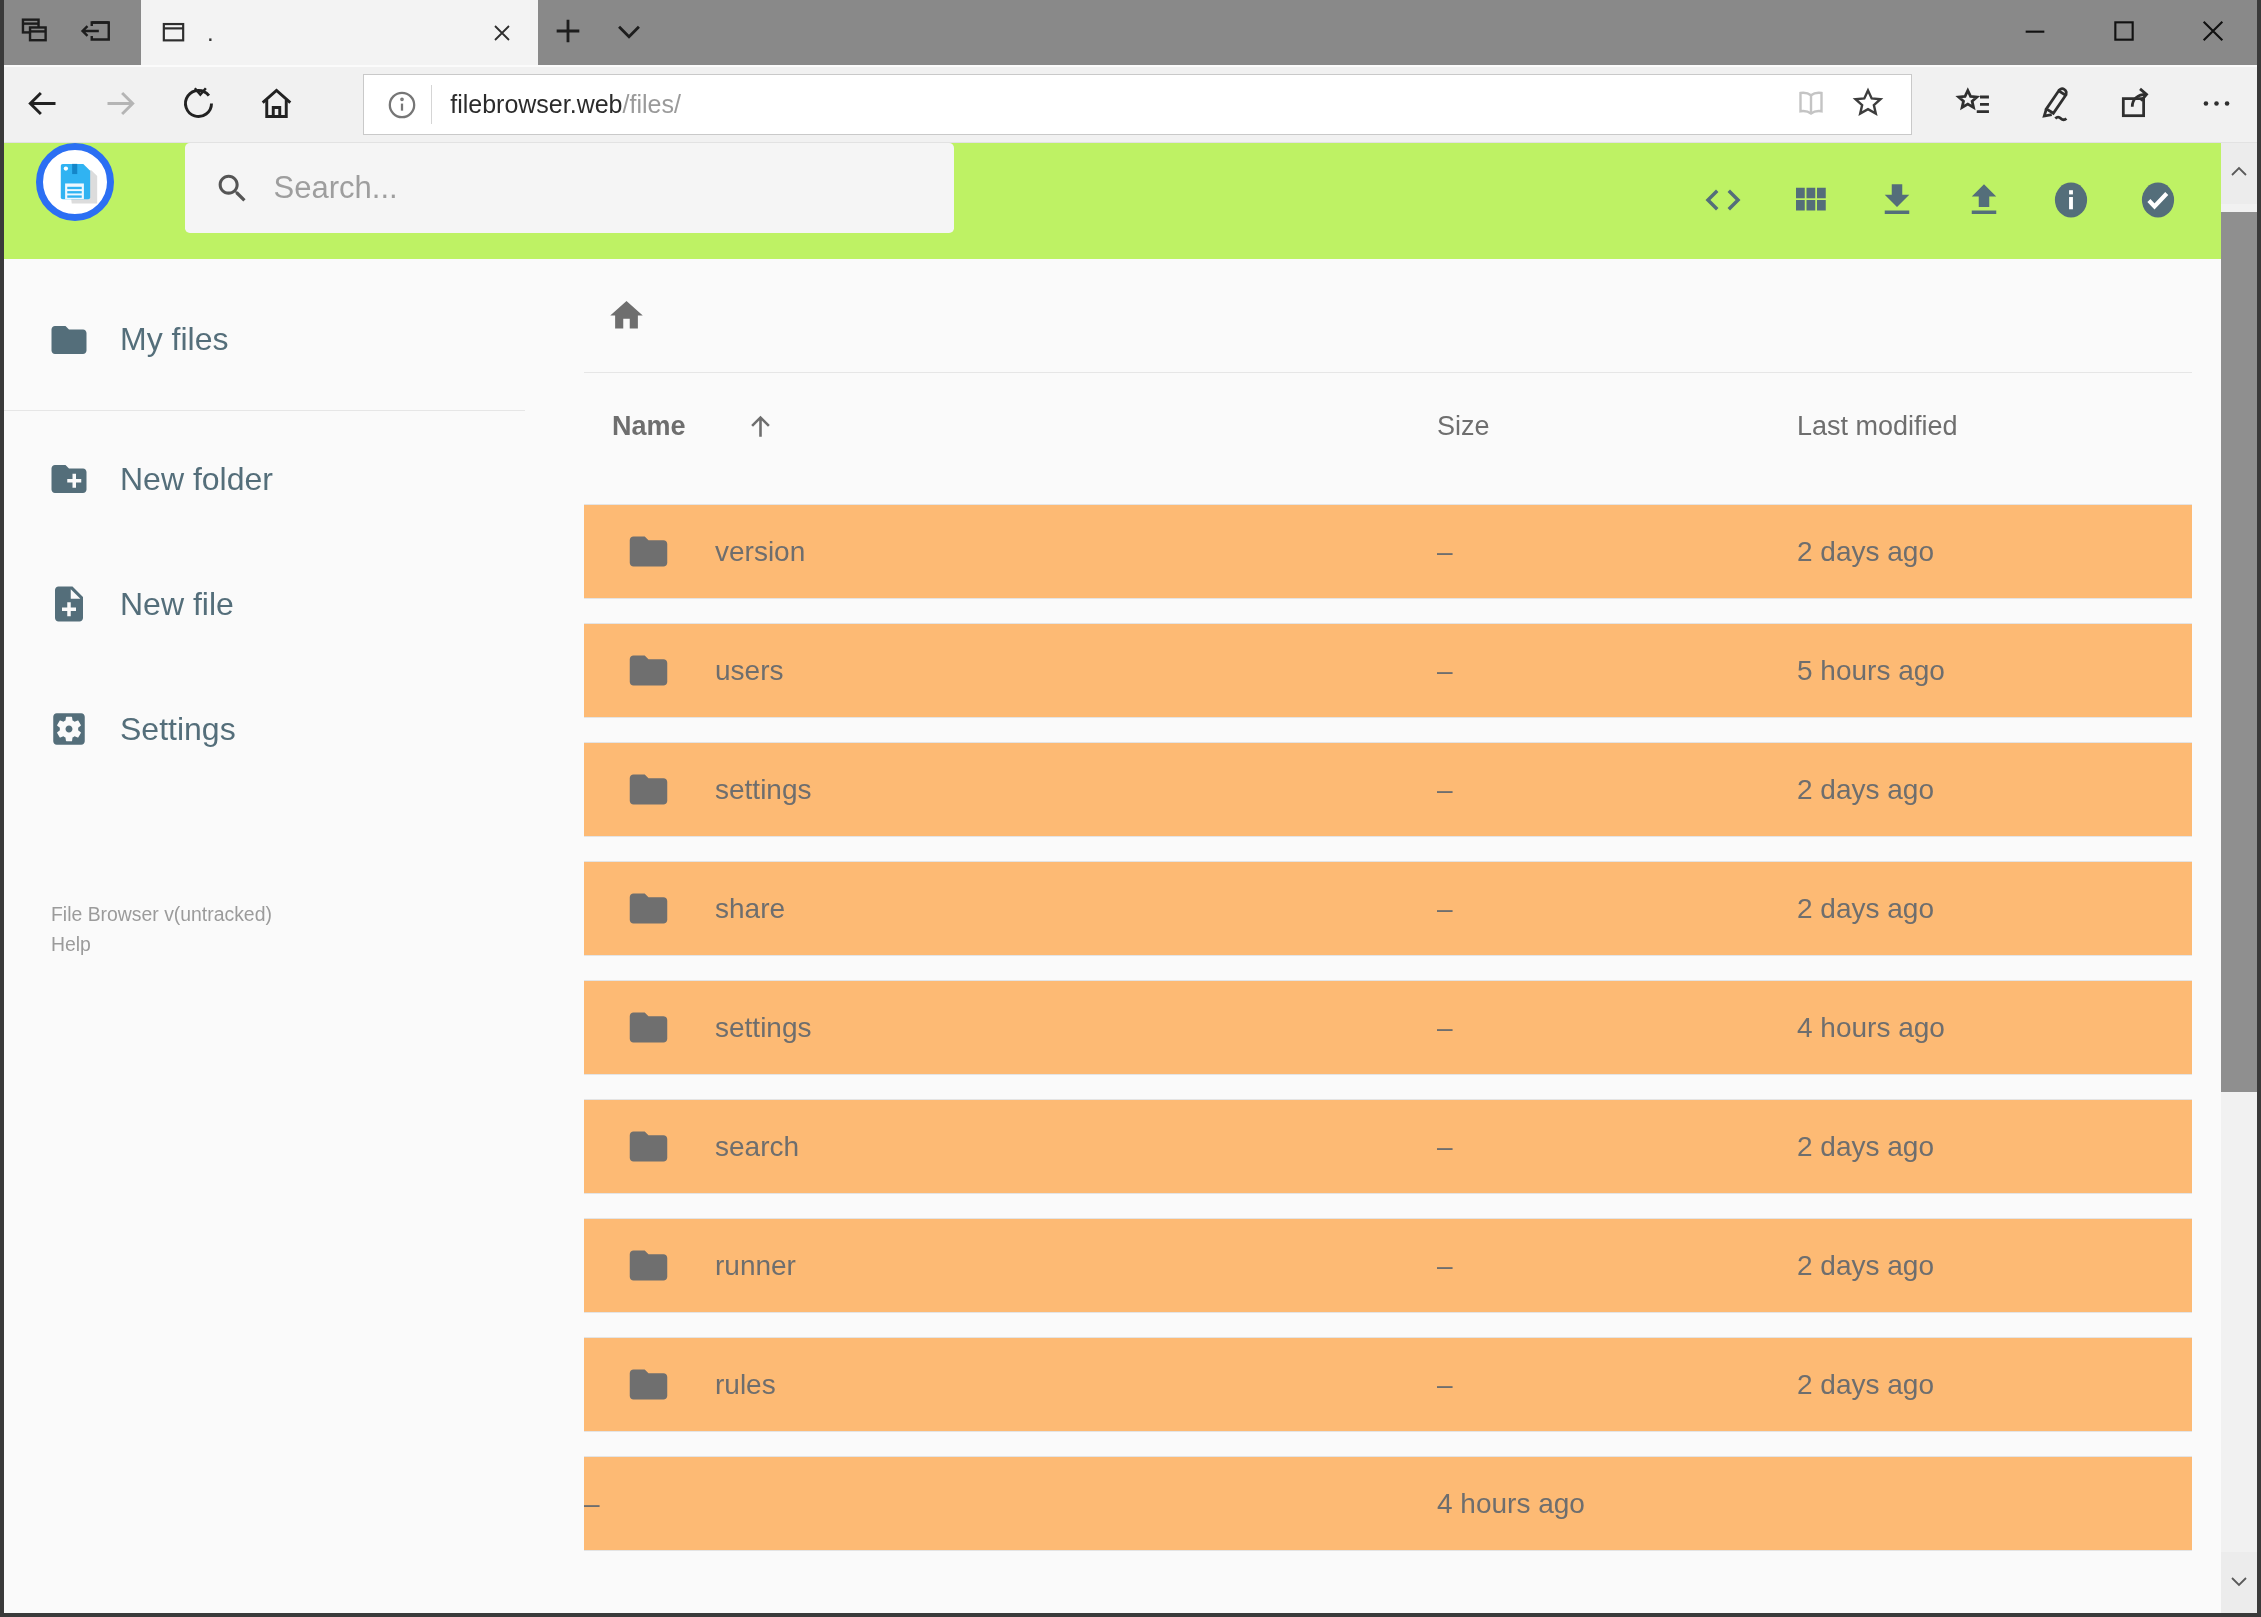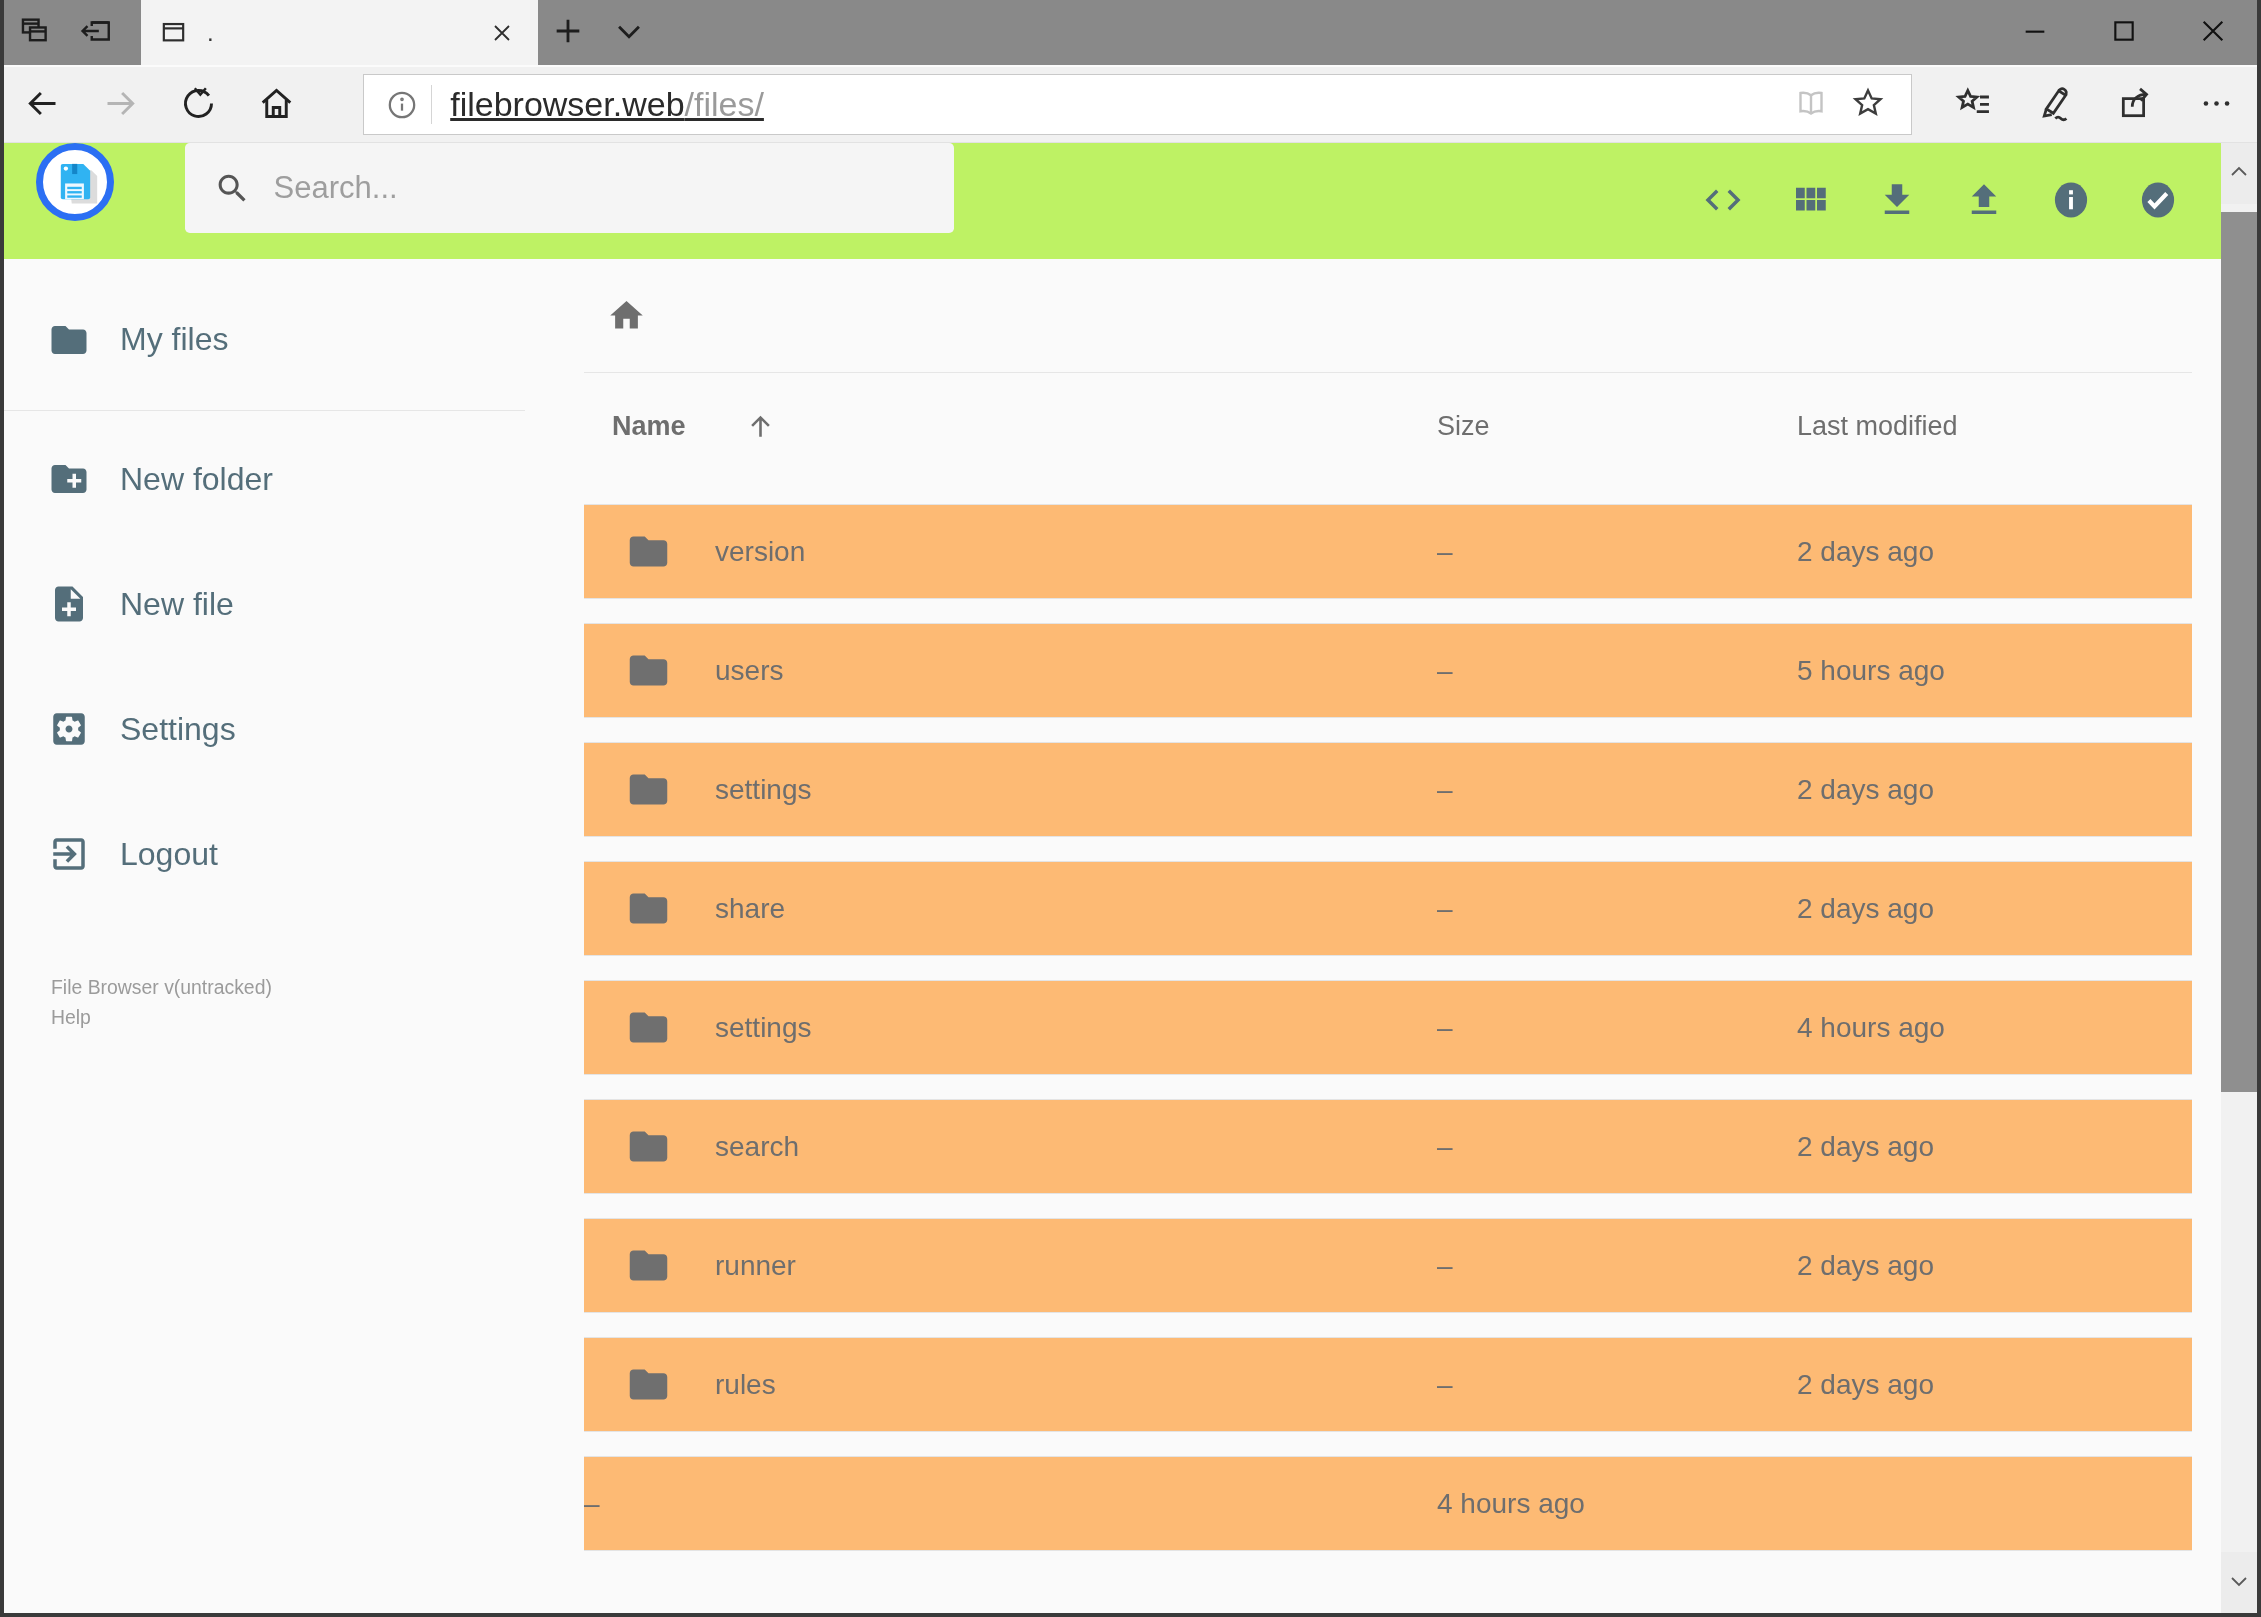--- a/index.html
+++ b/index.html
@@ -33,21 +33,21 @@
   }
   .nav-btn{ width:78px; height:100%; display:flex; align-items:center; justify-content:center; }
   .nav-btn svg{ width:39px; height:39px; }
   .addressbar{
     width:1552px; height:61px; background:#fff; border:1.6px solid #c9c9c9;
     display:flex; align-items:center; margin-left:48px; padding:0 14.5px;
   }
   .ab-info{ width:34px; height:34px; margin:0 11.3px 0 6.5px; }
   .ab-info svg{ width:34px; height:34px; }
   .ab-sep{ width:1.6px; height:39px; background:#d5d5d5; margin-right:18px; }
-  .url{ font-size:34px; color:#2b2b2b; flex:1; white-space:nowrap;text-decoration:underline; }
+  .url{ font-size:25px; color:#2b2b2b; flex:1; white-space:nowrap; }
   .url .path{ color:#9a9a9a; }
   .ab-icon{ width:57px; height:57px; display:flex; align-items:center; justify-content:center; }
   .ab-icon svg{ width:36px; height:36px; }
   .nav-right{ display:flex; align-items:center; margin-left:21px; }
   .nav-right .nav-btn{ width:81px; }
 
   
   .window-body{ flex:1; display:flex; min-height:0; }
   .app-col{ flex:1; display:flex; flex-direction:column; min-width:0; }
 
@@ -414,28 +414,20 @@
           <div class="side-gap"></div>
           <div class="side-item">
             <span class="s-icon">
               <svg viewBox="0 0 24 24" fill="#546e7a">
                   <path d="M19 3H5c-1.1 0-2 .9-2 2v14c0 1.1.9 2 2 2h14c1.1 0 2-.9 2-2V5c0-1.1-.9-2-2-2zm-1.75 9c0 .23-.02.46-.05.68l1.48 1.16c.13.11.17.3.08.45l-1.4 2.42c-.09.15-.27.21-.43.15l-1.74-.7c-.36.28-.76.51-1.18.69l-.26 1.85c-.03.17-.18.3-.35.3h-2.8c-.17 0-.32-.13-.35-.29l-.26-1.85c-.43-.18-.82-.41-1.18-.69l-1.74.7c-.16.06-.34 0-.43-.15l-1.4-2.42c-.09-.15-.05-.34.08-.45l1.48-1.16c-.03-.23-.05-.46-.05-.69 0-.23.02-.46.05-.68l-1.48-1.16c-.13-.11-.17-.3-.08-.45l1.4-2.42c.09-.15.27-.21.43-.15l1.74.7c.36-.28.76-.51 1.18-.69l.26-1.85c.03-.17.18-.3.35-.3h2.8c.17 0 .32.13.35.29l.26 1.85c.43.18.82.41 1.18.69l1.74-.7c.16-.06.34 0 .43.15l1.4 2.42c.09.15.05.34-.08.45l-1.48 1.16c.03.23.05.46.05.69zM12 10c-1.1 0-2 .9-2 2s.9 2 2 2 2-.9 2-2-.9-2-2-2z"></path>
                 </svg>
             </span>
             <span class="s-label">Settings</span>
           </div>
           <div class="side-gap"></div>
-          <div class="side-item">
-            <span class="s-icon">
-              <svg viewBox="0 0 24 24" fill="#546e7a">
-                  <path d="M10.09 15.59 11.5 17l5-5-5-5-1.41 1.41L12.67 11H3v2h9.67l-2.58 2.59zM19 3H5c-1.11 0-2 .9-2 2v4h2V5h14v14H5v-4H3v4c0 1.1.89 2 2 2h14c1.1 0 2-.9 2-2V5c0-1.1-.9-2-2-2z"></path>
-                </svg>
-            </span>
-            <span class="s-label">Logout</span>
-          </div>
 
           <div class="side-footer">
             <div>File Browser v(untracked)</div>
             <div>Help</div>
           </div>
         </div>
 
         <div class="main">
           <div class="breadcrumb">
             <span class="bc-home">

